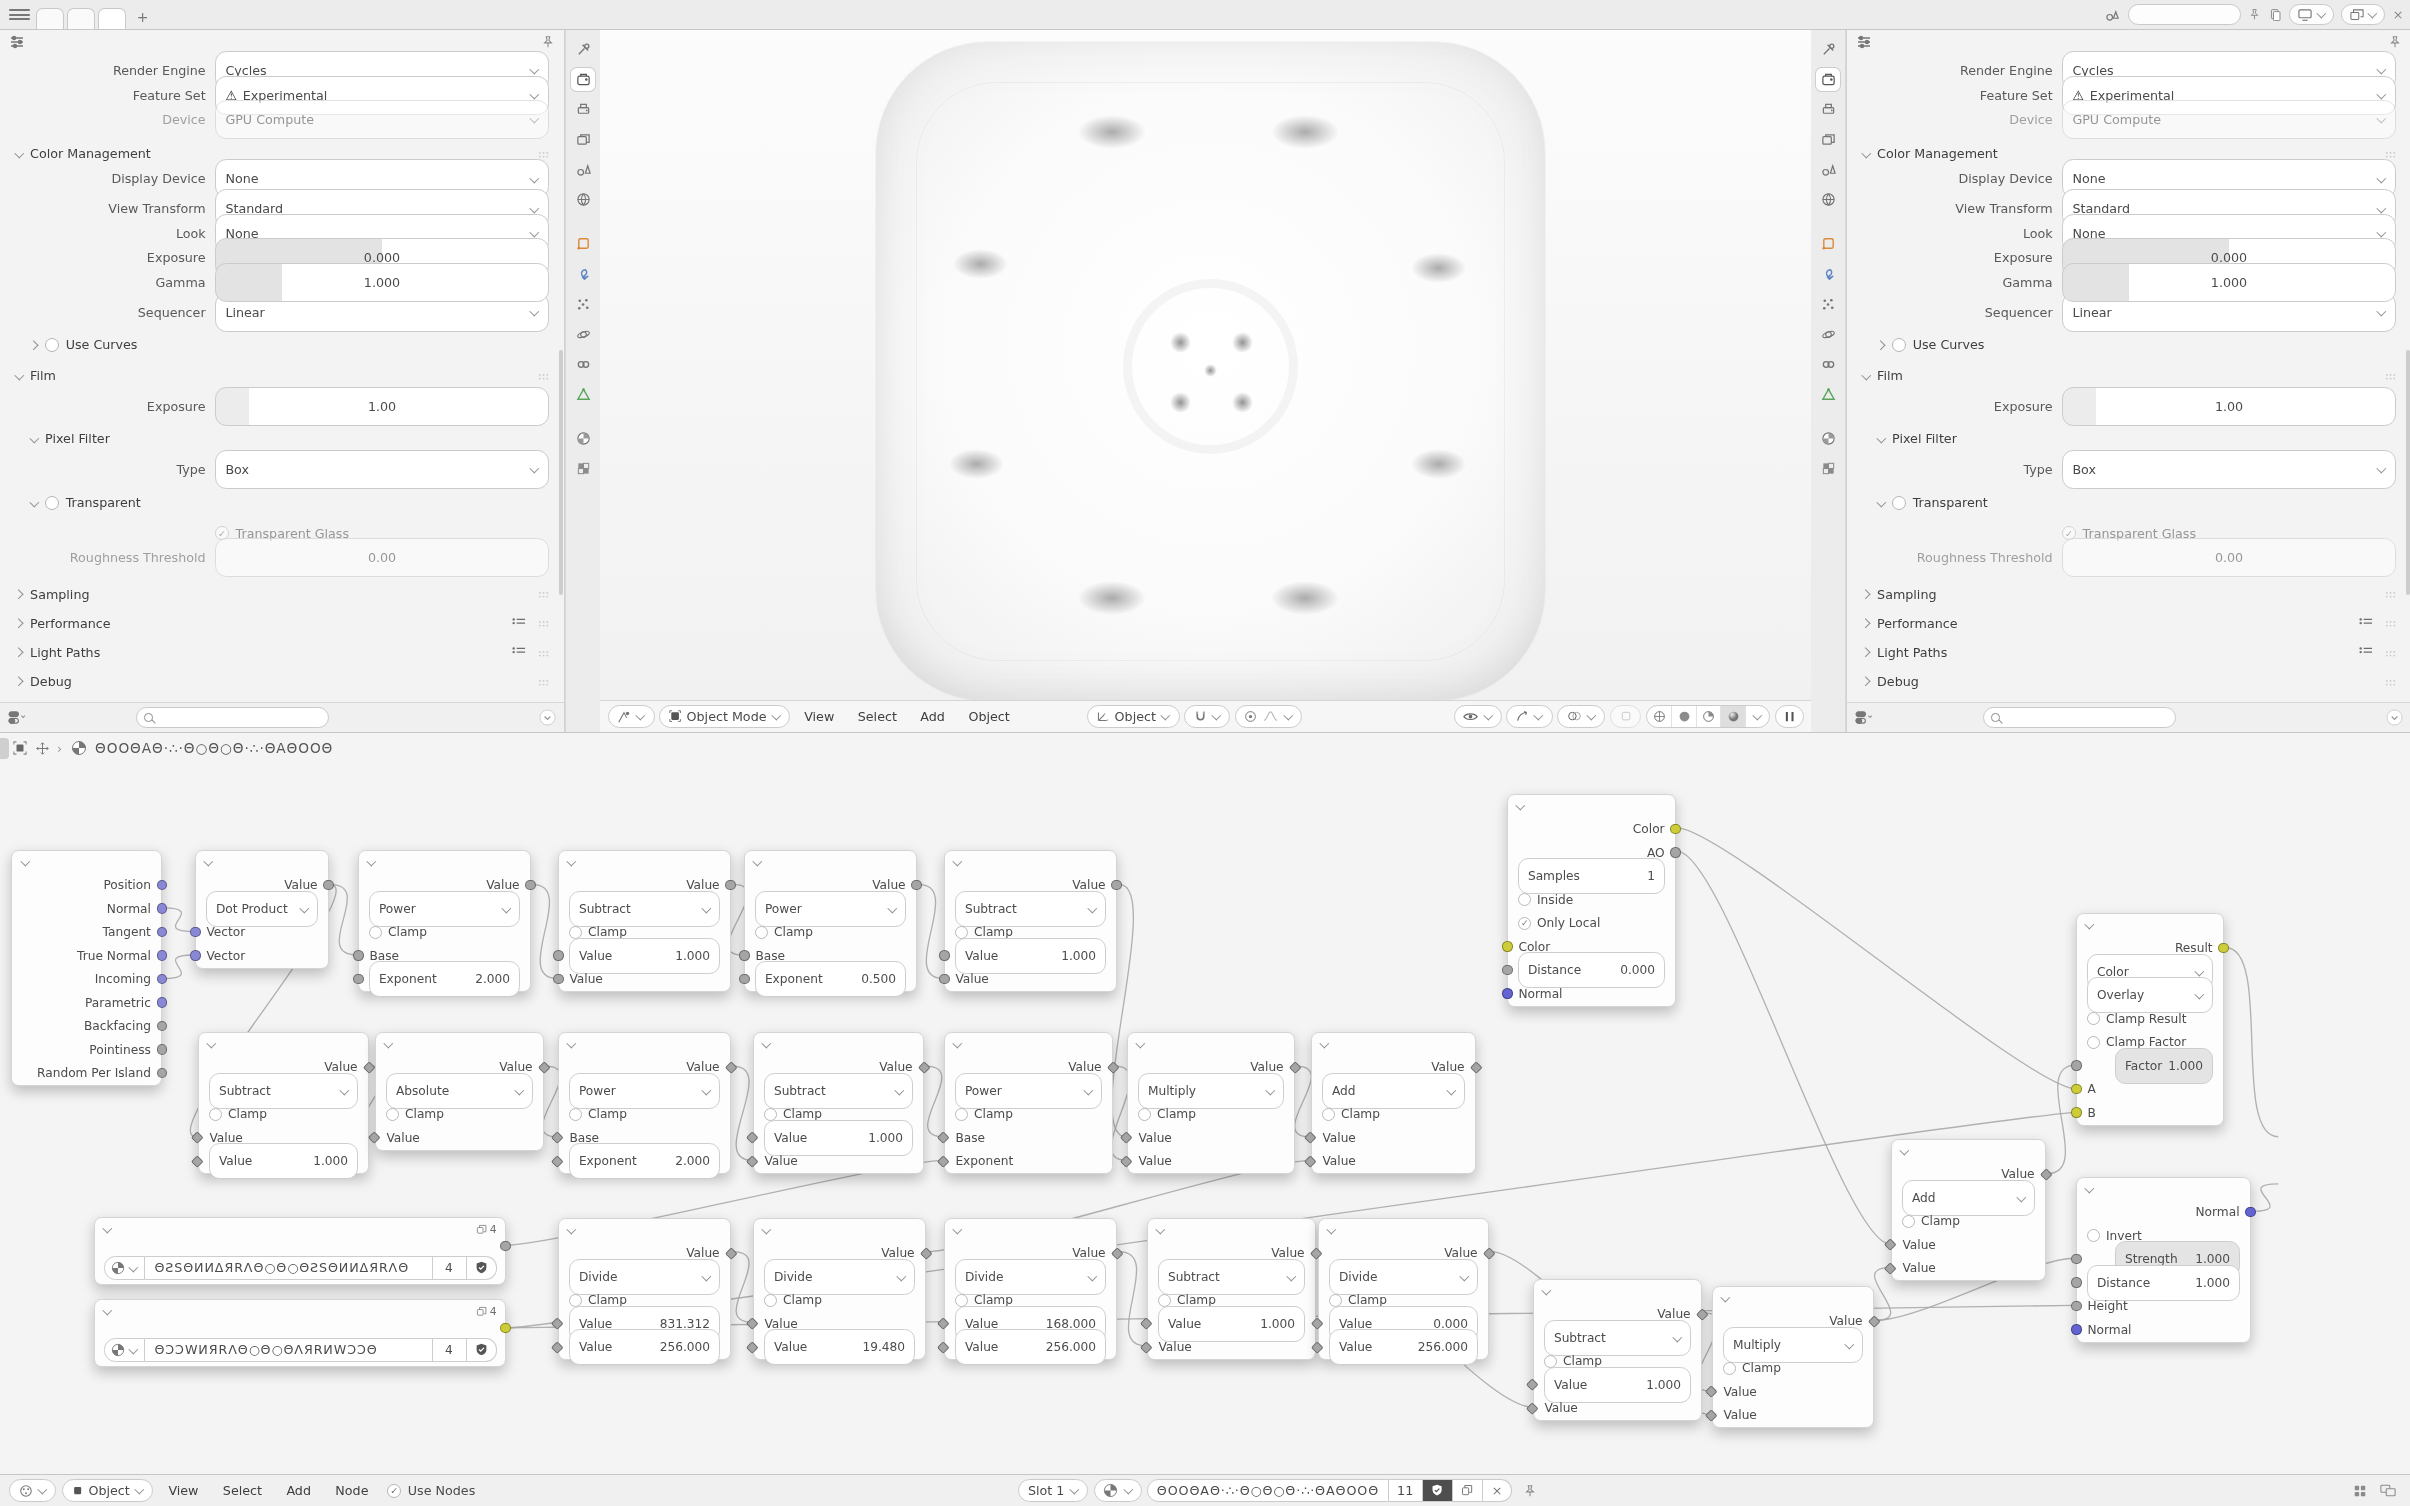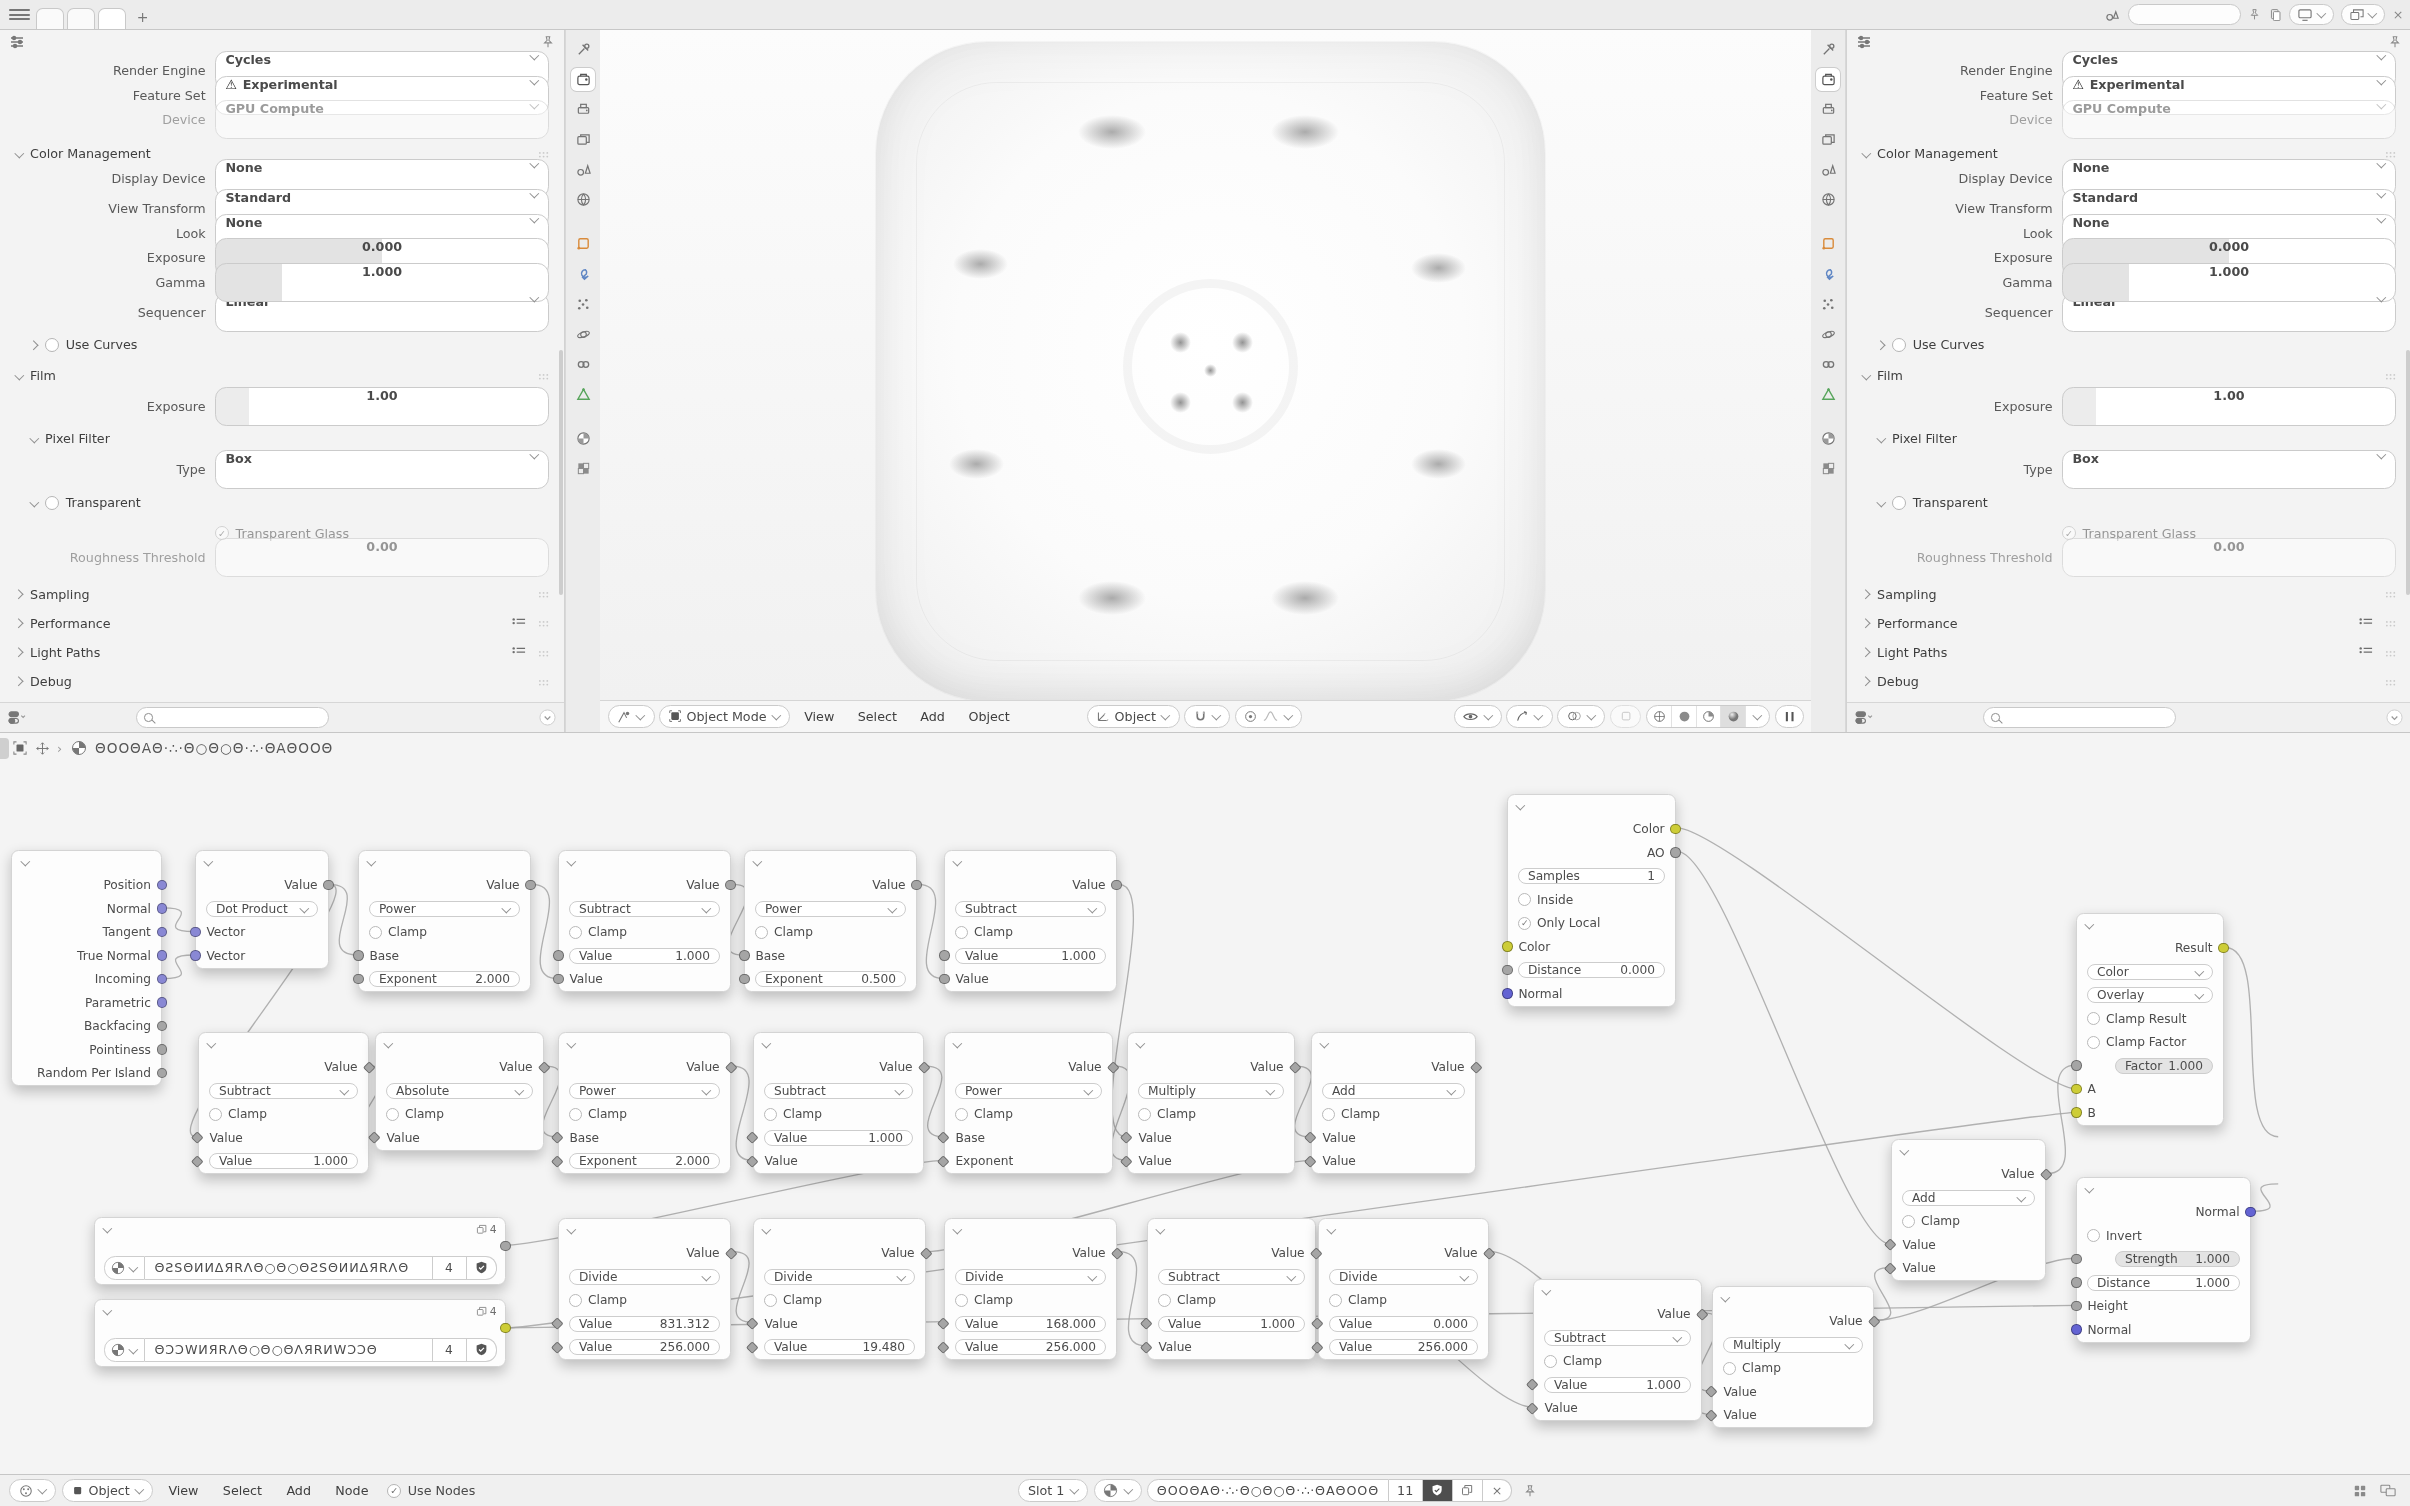--- a/index.html
+++ b/index.html
@@ -34,21 +34,21 @@
   .tico.active { background:#fff; box-shadow:0 0 0 0.9px #ccc; }
   .tico svg { display:block; }
   .gap8 { height:7.5px; flex:none; }
 
   .phead { height:24.5px; display:flex; align-items:center; padding:0 9.4px; }
   .phead .spacer { flex:1; }
   .pbody { padding-top:3.8px; }
   .prow { display:flex; align-items:center; height:24.5px; padding-right:15px; }
   .plabel { width:215px; flex:none; text-align:right; padding-right:9.4px; color:#595959; white-space:nowrap; }
   .pfield { flex:1; min-width:0; display:flex; align-items:center; }
-  .pill { flex:1; height:39px; border:0.9px solid #cbcbcb; border-radius:11.3px; background:#fff; display:flex; align-items:flex-start; padding:0 9.4px; gap:5.6px; min-width:0;font-weight:bold; }
+  .pill { flex:1; height:39px; border:0.9px solid #cbcbcb; border-radius:11.3px; background:#fff; display:flex; align-items:center; padding:0 9.4px; gap:5.6px; min-width:0; }
   .pill .grow { flex:1; }
   .slider { justify-content:center; position:relative; overflow:hidden; }
   .slider span { position:relative; }
   .fill50 { background:linear-gradient(to right,#e3e3e3 50%,#fff 50%); }
   .fill20 { background:linear-gradient(to right,#e3e3e3 20%,#fff 20%); }
   .fill10 { background:linear-gradient(to right,#ececec 10%,#fff 10%); }
   .fill0  { background:#fff; }
   .sec { display:flex; align-items:center; height:25.4px; gap:6.6px; padding-left:15px; color:#3e3e3e; }
   .sec .dots { margin-left:auto; margin-right:13px; opacity:.45; }
   .sec .lmenu { margin-left:auto; margin-right:5.6px; }
@@ -97,21 +97,21 @@
   .link { fill:none; stroke:#a4a4a4; stroke-width:1.4; opacity:.85; }
 
   .node { position:absolute; background:#fdfdfd; border:0.9px solid #d4d4d4; border-radius:7.5px; box-shadow:0 5.6px 13px rgba(0,0,0,.22); font-size:12.2px; color:#4c4c4c; }
   .nhead { height:22.6px; display:flex; align-items:center; padding:0 8.5px; }
   .nbadge { margin-left:auto; display:flex; align-items:center; gap:2.8px; font-size:10.8px; color:#6f6f6f; }
   .nrow { height:23.5px; position:relative; display:flex; align-items:center; padding:0 10.4px; gap:5.6px; }
   .nrow.rout { justify-content:flex-end; }
   .sock { position:absolute; width:10.4px; height:10.4px; border-radius:50%; border:0.9px solid rgba(0,0,0,.35); top:50%; margin-top:-5.6px; z-index:2; }
   .sock.in { left:-5.6px; } .sock.out { right:-5.6px; }
   .sock.dia { width:8.5px; height:8.5px; border-radius:1.9px; transform:rotate(45deg); margin-top:-4.7px; }
-  .npill { flex:1; height:16px; border:0.9px solid #cdcdcd; border-radius:10.4px; background:#fff; display:flex; align-items:center; padding:0 8.5px; gap:4.7px; min-width:0; }
+  .npill { flex:1; height:36px; border:0.9px solid #cdcdcd; border-radius:10.4px; background:#fff; display:flex; align-items:center; padding:0 8.5px; gap:4.7px; min-width:0; }
   .npill .grow { flex:1; }
   .npill.filled { background:#e4e4e4;margin-left:28px; }
   .nfield { justify-content:space-between; }
   .nchk { width:13px; height:13px; flex:none; border-radius:50%; border:0.9px solid #b9b9b9; background:#fff; display:flex; align-items:center; justify-content:center; font-size:9px; color:#777; }
   .imgsock { height:11.3px; position:relative; }
   .imgrow { height:32px; display:flex; align-items:center; padding:0 8.5px; gap:0; }
   .imgico { height:23.5px; border:0.9px solid #cdcdcd; border-radius:11.3px 0 0 11.3px; background:#fff; display:flex; align-items:center; gap:3.8px; padding:0 6.6px; }
   .imgname { flex:1; height:23.5px; border:0.9px solid #cdcdcd; border-left:none; background:#fff; display:flex; align-items:center; padding:0 9.4px; font-size:12.7px; letter-spacing:0.9px; overflow:hidden; white-space:nowrap; }
   .imgcnt { width:34px; height:23.5px; border:0.9px solid #cdcdcd; border-left:none; background:#fff; display:flex; align-items:center; justify-content:center; }
   .imgshield { width:30px; height:23.5px; border:0.9px solid #cdcdcd; border-left:none; border-radius:0 11.3px 11.3px 0; background:#fff; display:flex; align-items:center; justify-content:center; }

